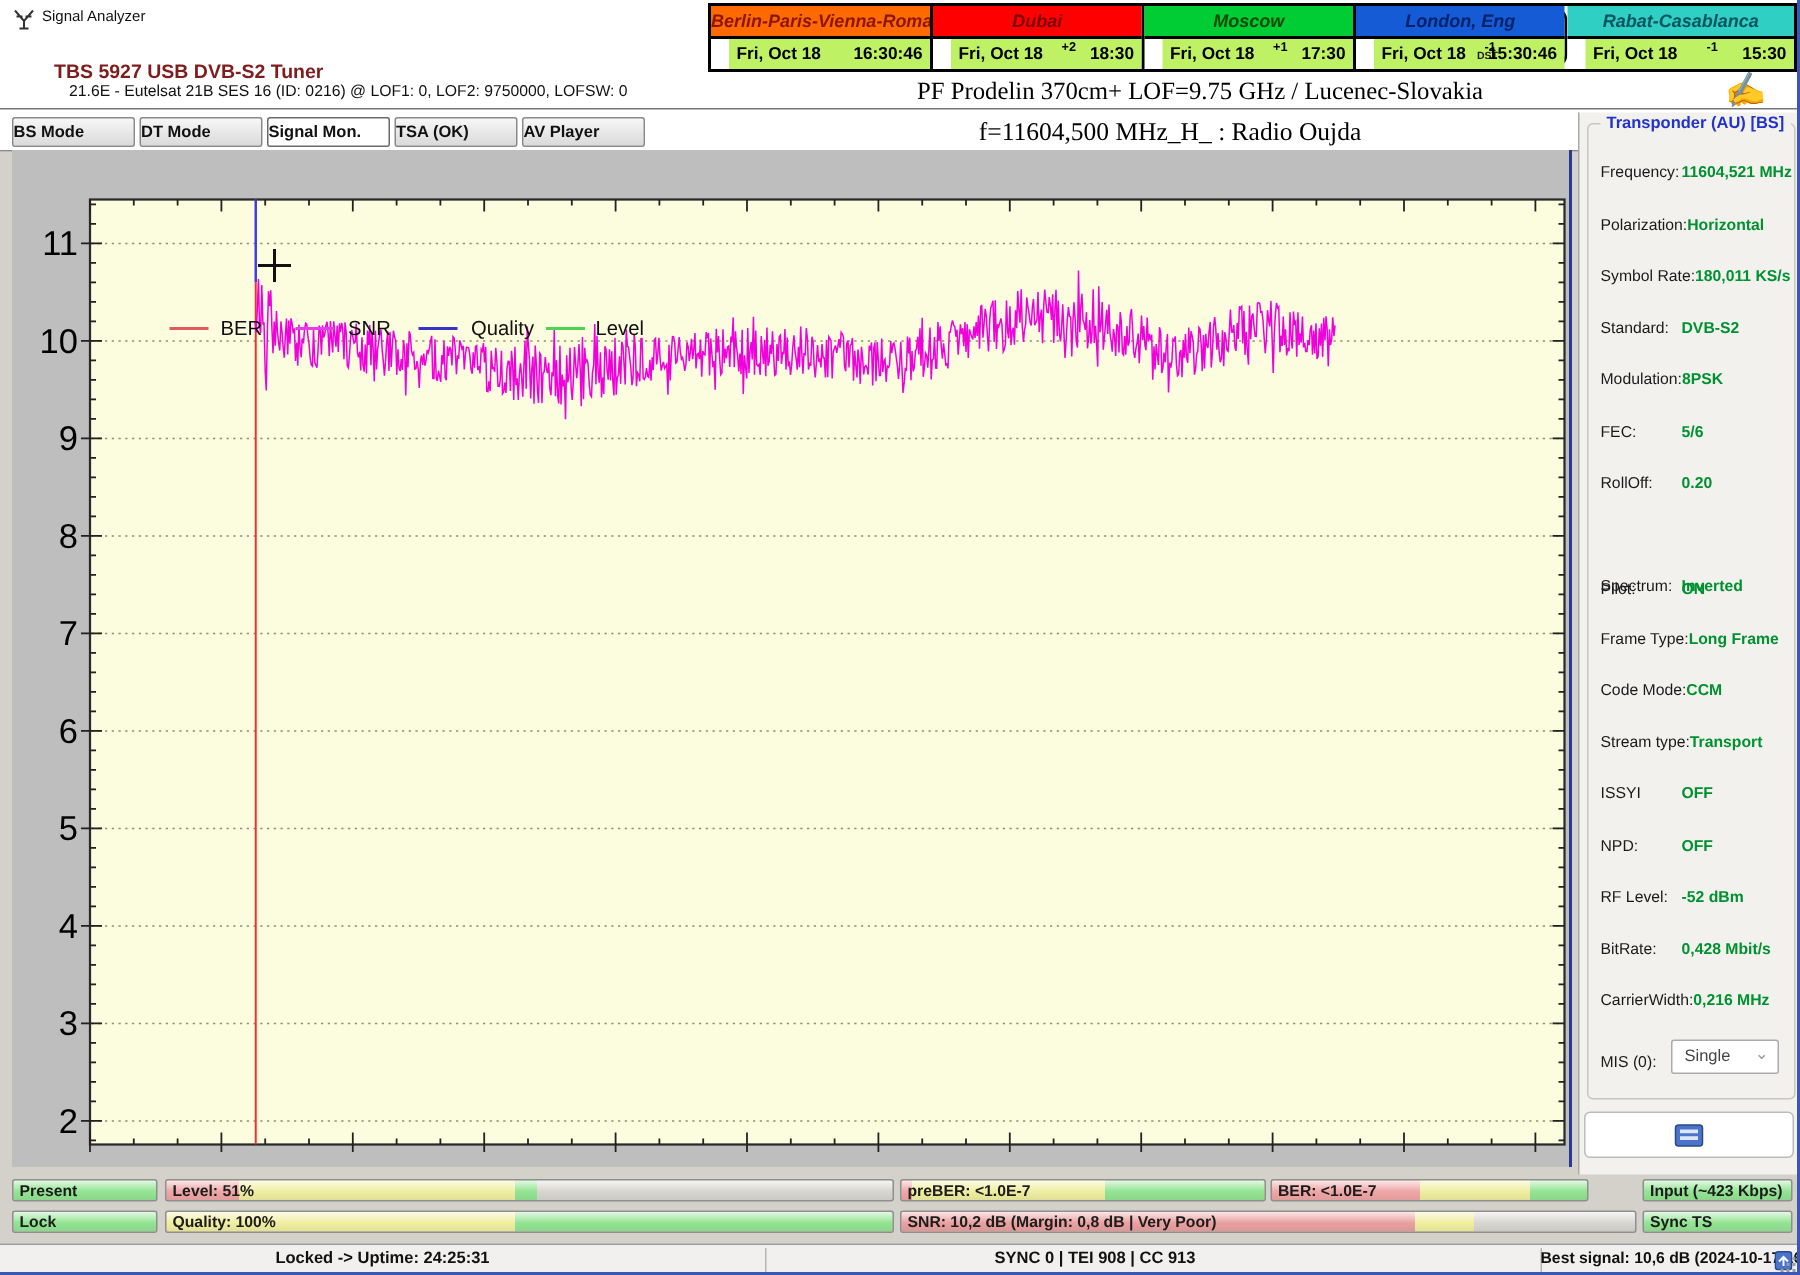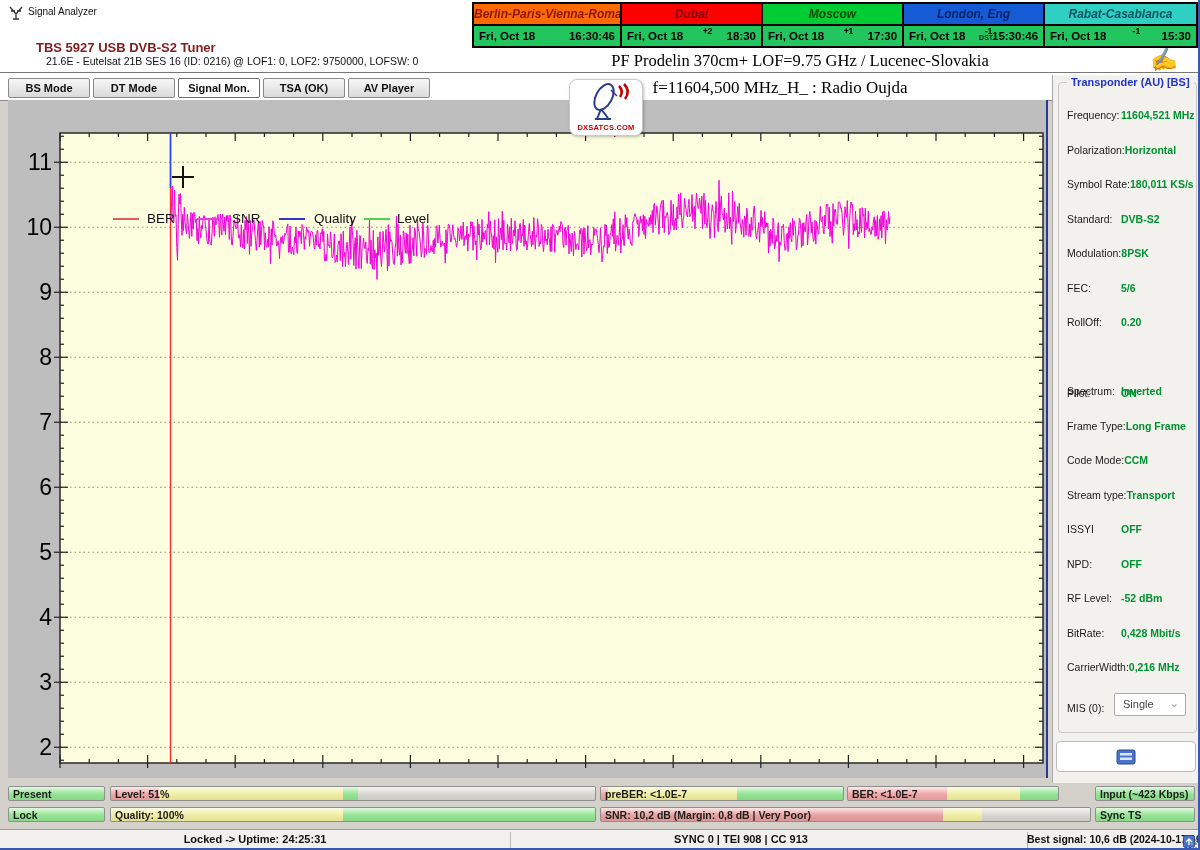--- a/index.html
+++ b/index.html
@@ -14,28 +14,28 @@
   #tunerDetails{left:46px;top:55px;font-size:10.5px;color:#111;}
   #antennaLine{left:480px;top:51px;width:640px;text-align:center;font-size:16.5px;color:#000;}
   #carrierLine{left:480px;top:78px;width:600px;text-align:center;font-size:17px;color:#000;}
   #uptimeLine{left:580px;top:102px;width:400px;text-align:center;font-size:15.5px;color:#000;}
   
   #clockTable{left:472px;top:2px;width:726px;height:46px;display:flex;border:2px solid #000;box-sizing:border-box;}
   .clockCol{display:flex;flex-direction:column;border-right:2px solid #000;box-sizing:border-box;}
   .clockCol:last-child{border-right:none;}
   .clockCity{height:21px;line-height:21px;text-align:center;font-style:italic;font-weight:bold;font-size:12px;
              border-bottom:2px solid #000;white-space:nowrap;overflow:hidden;}
-  .clockTime{height:21px;background:#22c55e;position:relative;font-weight:bold;font-size:11.5px;color:#000;}
+  .clockTime{height:21px;background:#bef264;position:relative;font-weight:bold;font-size:11.5px;color:#000;margin-left:12px;}
   .clockDate{position:absolute;left:5px;top:4px;white-space:nowrap;}
   .clockHour{position:absolute;right:5px;top:4px;white-space:nowrap;}
   .clockOff{position:absolute;left:58%;top:0px;font-size:8.5px;font-weight:bold;}
   .clockOffNote{position:absolute;left:54%;top:8px;font-size:7px;font-weight:bold;color:#222;}
   
   #tabs{left:8px;top:78px;display:flex;gap:3px;}
-  .tab{width:82px;height:20px;line-height:19px;text-align:center;font-size:11px;font-weight:bold;color:#111;
+  .tab{width:82px;height:20px;line-height:19px;text-align:left;font-size:11px;font-weight:bold;color:#111;
        background:linear-gradient(#F7F7F7,#DADADA);border:1px solid #898989;border-radius:2px;box-sizing:border-box;cursor:default;}
   .tab.active{background:#FFFFFF;border:1px solid #6b6b6b;}
   
   #logoBox{left:569px;top:79px;width:72px;height:55px;background:#fff;border:1px solid #c9c9c9;border-radius:8px;
            box-shadow:1px 1px 3px rgba(0,0,0,.25);text-align:center;z-index:5;}
   #logoText{position:absolute;left:0;bottom:3px;width:100%;font-size:7.5px;font-weight:bold;color:#C40000;letter-spacing:.2px;}
   #stampIcon{left:1150px;top:48px;font-size:22px;color:#8f8f8f;transform:rotate(-8deg);}
   
   #chartBox{left:8px;top:100px;width:1040px;height:678px;background:#BEBEBE;border-right:2px solid #2B3990;box-sizing:border-box;}
   #legend{left:52px;top:110px;height:18px;}
@@ -106,21 +106,21 @@
         </div>
         <div class="clockCol" style="width: 142px;">
           <div class="clockCity" style="background: rgb(0, 204, 51); color: rgb(10, 74, 0);">Moscow</div>
           <div class="clockTime">
             <span class="clockDate">Fri, Oct 18</span>
             <span class="clockOff">+1</span>
             <span class="clockOffNote"></span>
             <span class="clockHour">17:30</span>
           </div>
         </div>
-        <div class="clockCol" style="width: 142px;">
+        <div class="clockCol" style="width: 142px; border-radius: 10px;">
           <div class="clockCity" style="background: rgb(21, 91, 213); color: rgb(2, 34, 107);">London, Eng</div>
           <div class="clockTime">
             <span class="clockDate">Fri, Oct 18</span>
             <span class="clockOff">-1</span>
             <span class="clockOffNote">DST</span>
             <span class="clockHour">15:30:46</span>
           </div>
         </div>
         <div class="clockCol" style="width: 152px;">
           <div class="clockCity" style="background: rgb(48, 207, 195); color: rgb(6, 85, 95);">Rabat-Casablanca</div>
@@ -134,30 +134,20 @@
       </div>
     <div id="tabs" class="abs">
         <div class="tab">BS Mode</div>
         <div class="tab">DT Mode</div>
         <div class="tab active">Signal Mon.</div>
         <div class="tab">TSA (OK)</div>
         <div class="tab">AV Player</div>
       </div>
   </div>
 
-  <div id="logoBox" class="abs">
-    <svg width="70" height="42" viewBox="0 0 70 42">
-      <ellipse cx="33" cy="17" rx="8" ry="14" fill="none" stroke="#2B3990" stroke-width="2" transform="rotate(28 33 17)"></ellipse>
-      <path d="M30 29 L26 39 M30 29 L37 38 M24 39 L40 39" stroke="#2B3990" stroke-width="2" fill="none"></path>
-      <path d="M40 10 L46 16" stroke="#2B3990" stroke-width="1.5"></path>
-      <path d="M48 6 q5 5 1 11" stroke="#C40000" stroke-width="2.5" fill="none"></path>
-      <path d="M53 4 q7 7 1 15" stroke="#C40000" stroke-width="2.5" fill="none"></path>
-    </svg>
-    <div id="logoText">DXSATCS.COM</div>
-  </div>
 
   <div id="uptimeLine" class="abs serif">Locked Uptime : 24:25:31</div>
 
   <div id="chartBox" class="abs">
     <div id="legend" class="abs">
         <div class="legItem" style="left: 0px;">
           <div class="legLine" style="left: 53px; background: rgb(226, 91, 91);"></div>
           <div class="legLabel" style="left: 87px;">BER</div>
         </div>
         <div class="legItem" style="left: 0px;">
@@ -458,21 +448,21 @@
       </div>
       <div class="bar abs" style="left: 1095px; top: 807px; width: 100px; background: linear-gradient(90deg, rgb(147, 228, 147) 0%, rgb(147, 228, 147) 100%);">
         <span class="barLabel">Sync TS</span>
       </div>
     </div>
 
   <div id="statusBar" class="abs">
     <div class="sbDiv" style="left:510px;"></div>
     <div class="sbDiv" style="left:1027px;"></div>
     <div class="sbCell" style="left:0;width:510px;">Locked -&gt; Uptime: 24:25:31</div>
-    <div class="sbCell" style="left:510px;width:440px;margin-left:11px;">SYNC 0 | TEI 908 | CC 913</div>
+    <div class="sbCell" style="left:510px;width:440px;">SYNC 0 | TEI 908 | CC 913</div>
     <div class="sbCell" style="left:1027px;width:158px;font-size:10.5px;">Best signal: 10,6 dB (2024-10-17 16:22)</div>
     <span class="abs" style="left:1183px;top:4px;">
       <svg width="12" height="13" viewBox="0 0 12 13">
           <rect x="0.5" y="0.5" width="11" height="12" rx="2" fill="#4A74C9" stroke="#2A4A8A"></rect>
           <path d="M3 7 L6 4 L9 7 M6 4 L6 10" stroke="#fff" stroke-width="1.3" fill="none"></path>
         </svg>
     </span>
     <span id="resizeGrip">
       <svg width="12" height="12" viewBox="0 0 12 12">
           <g fill="#9a9a9a">

